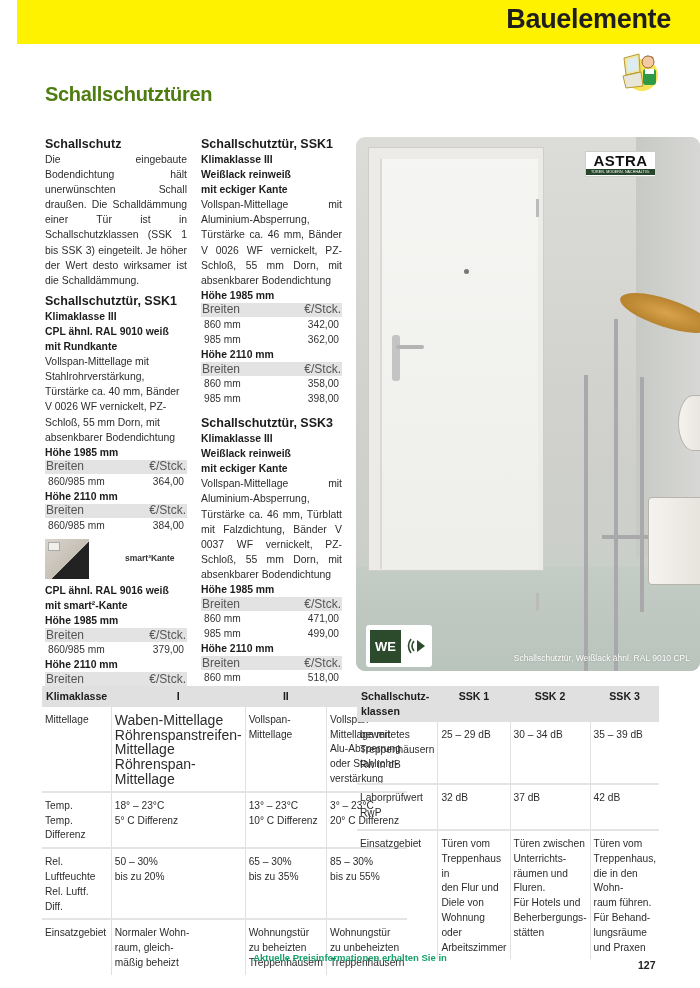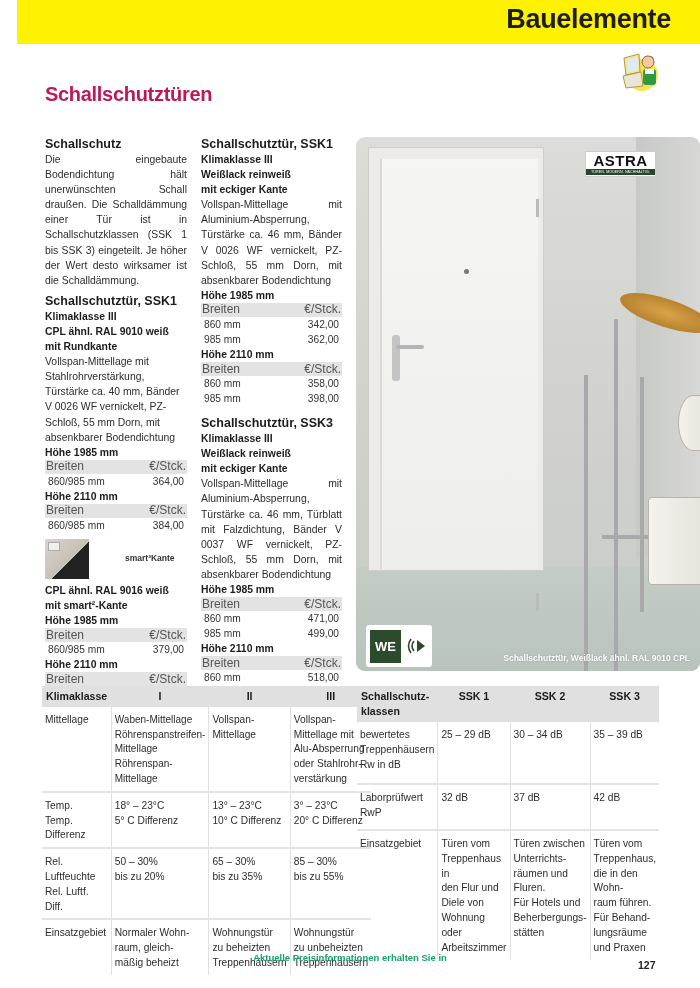--- a/index.html
+++ b/index.html
@@ -4,21 +4,21 @@
 <style>
   * { box-sizing: border-box; margin: 0; padding: 0; }
   html, body { width: 700px; height: 988px; background: #ffffff; overflow: hidden; }
   body { font-family: "Liberation Sans", "DejaVu Sans", sans-serif; color: #2a2a2a; position: relative; }
 
   .topbar { position: absolute; left: 17px; top: 0; width: 700px; height: 44px; background: #fff200; }
   .topbar .cat { position: absolute; right: 46px; top: 4px; font-size: 27px; font-weight: bold; color: #1e1e1e; letter-spacing: -0.3px; }
 
   .mascot { position: absolute; left: 619px; top: 50px; width: 42px; height: 42px; }
 
-  .page-title { position: absolute; left: 45px; top: 83px; font-size: 20px; font-weight: bold; color: #be185d; letter-spacing: -0.3px; }
+  .page-title { position: absolute; left: 45px; top: 83px; font-size: 20px; font-weight: bold; color: #4d7c0f; letter-spacing: -0.3px; }
 
   .col { position: absolute; font-size: 10.4px; line-height: 15.1px; color: #2c2c2c; }
   .col1 { left: 45px; top: 136px; width: 142px; }
   .col2 { left: 201px; top: 136px; width: 141px; }
 
   .h2 { font-size: 12.5px; font-weight: bold; line-height: 16px; color: #1c1c1c; }
   .h3 { font-size: 10.4px; font-weight: bold; line-height: 15.1px; color: #1c1c1c; }
   .para { text-align: justify; }
   .mt { margin-top: 5px; }
 
@@ -46,21 +46,21 @@
   .photo .drum { position: absolute; border-radius: 4px; background: linear-gradient(90deg, #f5f3ef, #e6e2db); border: 1px solid #b8b3ab; }
 
   .astra { position: absolute; left: 229px; top: 14px; width: 71px; height: 26px; background: #fff; border: 1px solid #ccc; }
   .astra .name { display: block; text-align: center; font-size: 15px; font-weight: bold; color: #111; line-height: 17px; letter-spacing: 0.5px; }
   .astra .sub { display: block; background: #27452b; color: #fff; font-size: 3.6px; line-height: 6px; text-align: center; letter-spacing: 0.1px; }
 
   .we-badge { position: absolute; left: 10px; top: 488px; width: 66px; height: 42px; background: #fff; border-radius: 3px; display: flex; align-items: center; padding: 0 4px; }
   .we-badge .we { width: 31px; height: 33px; background: #2c4a2c; color: #fff; font-size: 13px; font-weight: bold; display: flex; align-items: center; justify-content: center; }
   .we-badge .snd { margin-left: 4px; width: 22px; height: 20px; }
 
-  .photo-caption { position: absolute; right: 10px; bottom: 8px; font-size: 8.5px; font-weight: bold; color: #ffffff; text-shadow: 0 0 2px rgba(0,0,0,0.25); }
+  .photo-caption { position: absolute; right: 10px; bottom: 8px; font-size: 8.5px; font-weight: normal; color: #ffffff; text-shadow: 0 0 2px rgba(0,0,0,0.25); }
 
   .spec { position: absolute; border-collapse: collapse; font-size: 10.2px; color: #2c2c2c; line-height: 14.8px; }
   .spec th { background: #e0e0e0; font-weight: bold; font-size: 10.6px; color: #1c1c1c; text-align: center; padding: 3px 4px; vertical-align: top; }
   .spec th.l { text-align: left; }
   .spec td { vertical-align: top; padding: 6px 3px 4px 3px; border-bottom: 2px solid #e4e4e4; }
   .spec td + td { border-left: 1px solid #e0e0e0; }
   .spec tr:last-child td { border-bottom: none; }
   .spec1 { left: 42px; top: 686px; width: 303px; }
   .spec2 { left: 357px; top: 686px; width: 298px; }
 
@@ -395,15 +395,15 @@
   </tbody>
 </table>
 
 <div class="footer-note">
   <div>Aktuelle Preisinformationen erhalten Sie in</div>
 </div>
 <div class="page-num">127</div>
 
 <style>
   .ml { white-space: pre-line; }
-  .spec td.small { font-size: 10px; }
+  .spec td.small { font-size: 14px; }
   .spec th.ml { line-height: 15px; }
 </style>
 
 </body></html>

